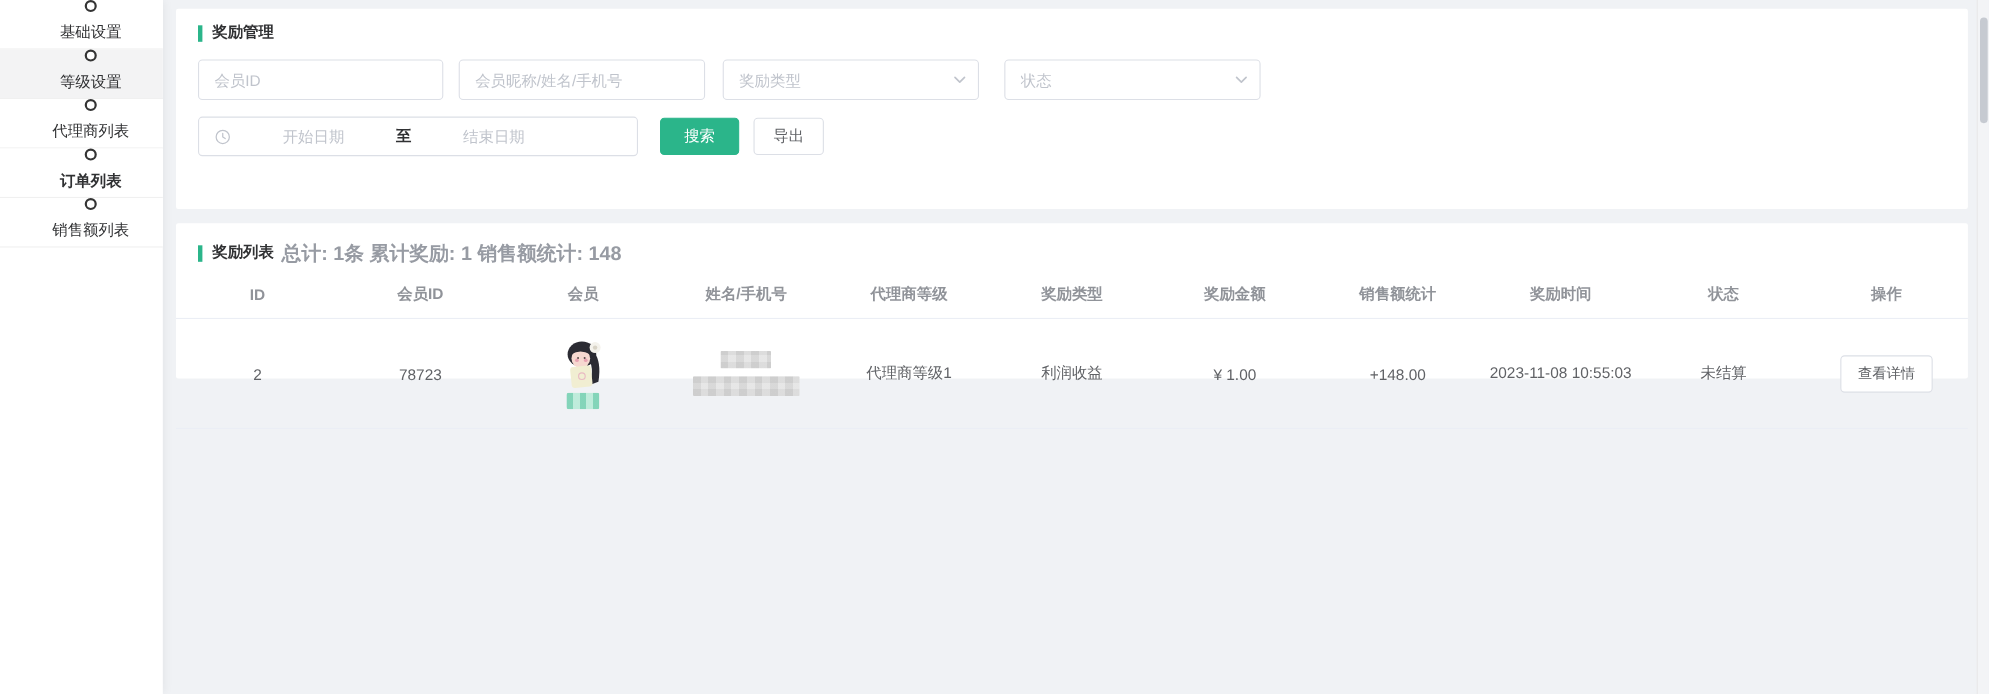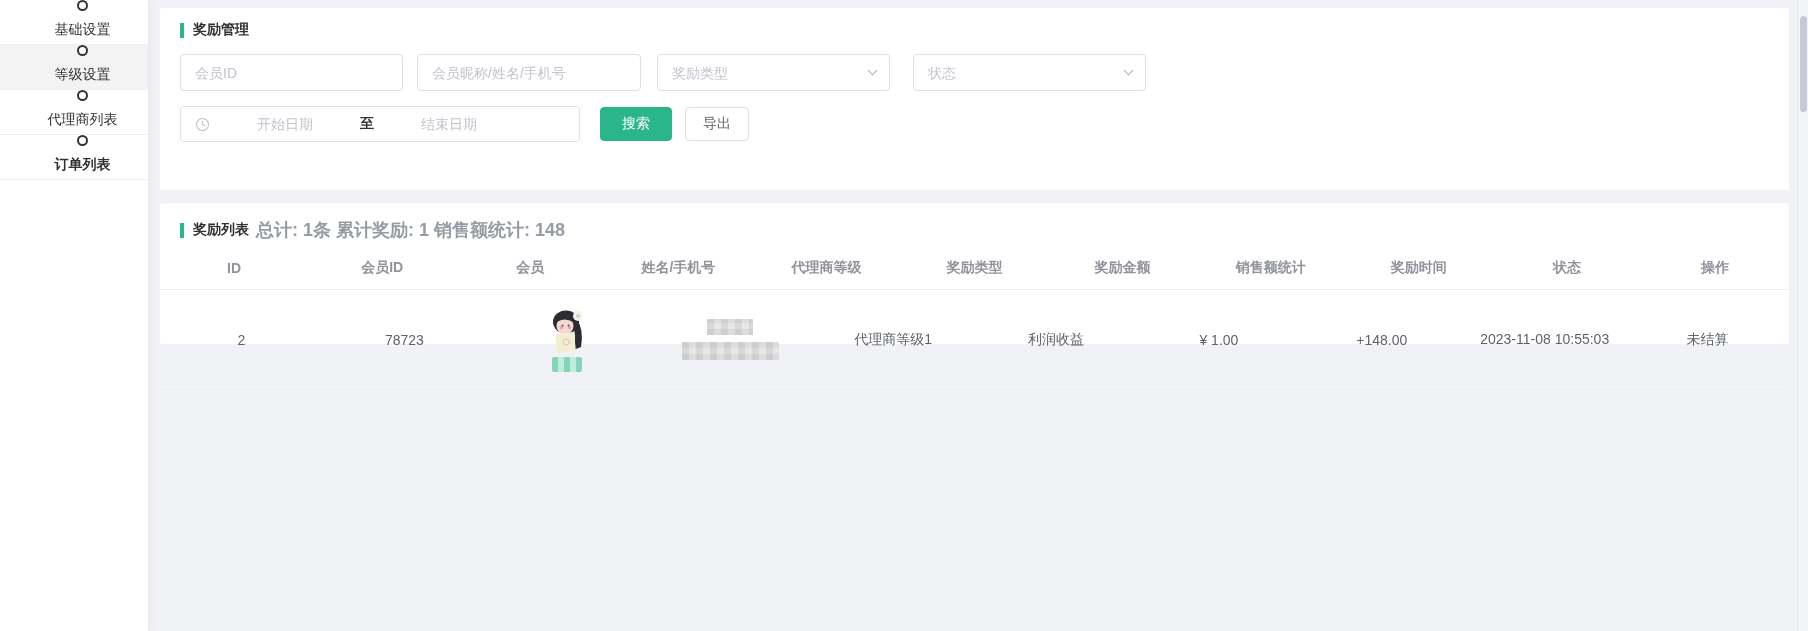--- a/index.html
+++ b/index.html
@@ -114,20 +114,24 @@
     <span class="circle-icon" data-name="circle-icon"></span>
     <span data-name="sidebar-item-label">等级设置</span>
   </div>
   <div class="side-item" data-name="sidebar-item-agent-list">
     <span class="circle-icon" data-name="circle-icon"></span>
     <span data-name="sidebar-item-label">代理商列表</span>
   </div>
   <div class="side-item bold" data-name="sidebar-item-order-list">
     <span class="circle-icon" data-name="circle-icon"></span>
     <span data-name="sidebar-item-label">订单列表</span>
+  </div>
+  <div class="side-item" data-name="sidebar-item-sales-list">
+    <span class="circle-icon" data-name="circle-icon"></span>
+    <span data-name="sidebar-item-label">销售额列表</span>
   </div>
 </nav>
 
 <main class="main" data-name="main-content">
 
   <section class="card filter-card" data-name="reward-filter-card">
     <div class="section-title" data-name="filter-card-title">
       <span class="green-bar" data-name="title-accent-bar"></span>
       <span class="title-text" data-name="page-title">奖励管理</span>
     </div>
@@ -212,19 +216,22 @@
         <div class="blur-bar blur-phone" data-name="blurred-phone"></div>
       </div>
       <div class="t-cell" data-name="cell-agent-level">代理商等级1</div>
       <div class="t-cell" data-name="cell-reward-type">利润收益</div>
       <div class="t-cell" data-name="cell-reward-amount">¥ 1.00</div>
       <div class="t-cell" data-name="cell-sales-total">+148.00</div>
       <div class="t-cell" data-name="cell-reward-time">
         <span class="time-wrap">2023-11-08 10:55:03</span>
       </div>
       <div class="t-cell" data-name="cell-status">未结算</div>
+      <div class="t-cell" data-name="cell-action">
+        <button class="btn-detail" data-name="view-detail-button">查看详情</button>
+      </div>
     </div>
   </section>
 </main>
 
 <div class="scrollbar-track" data-name="scrollbar-track">
   <div class="scrollbar-thumb" data-name="scrollbar-thumb"></div>
 </div>
 
 </body></html>

